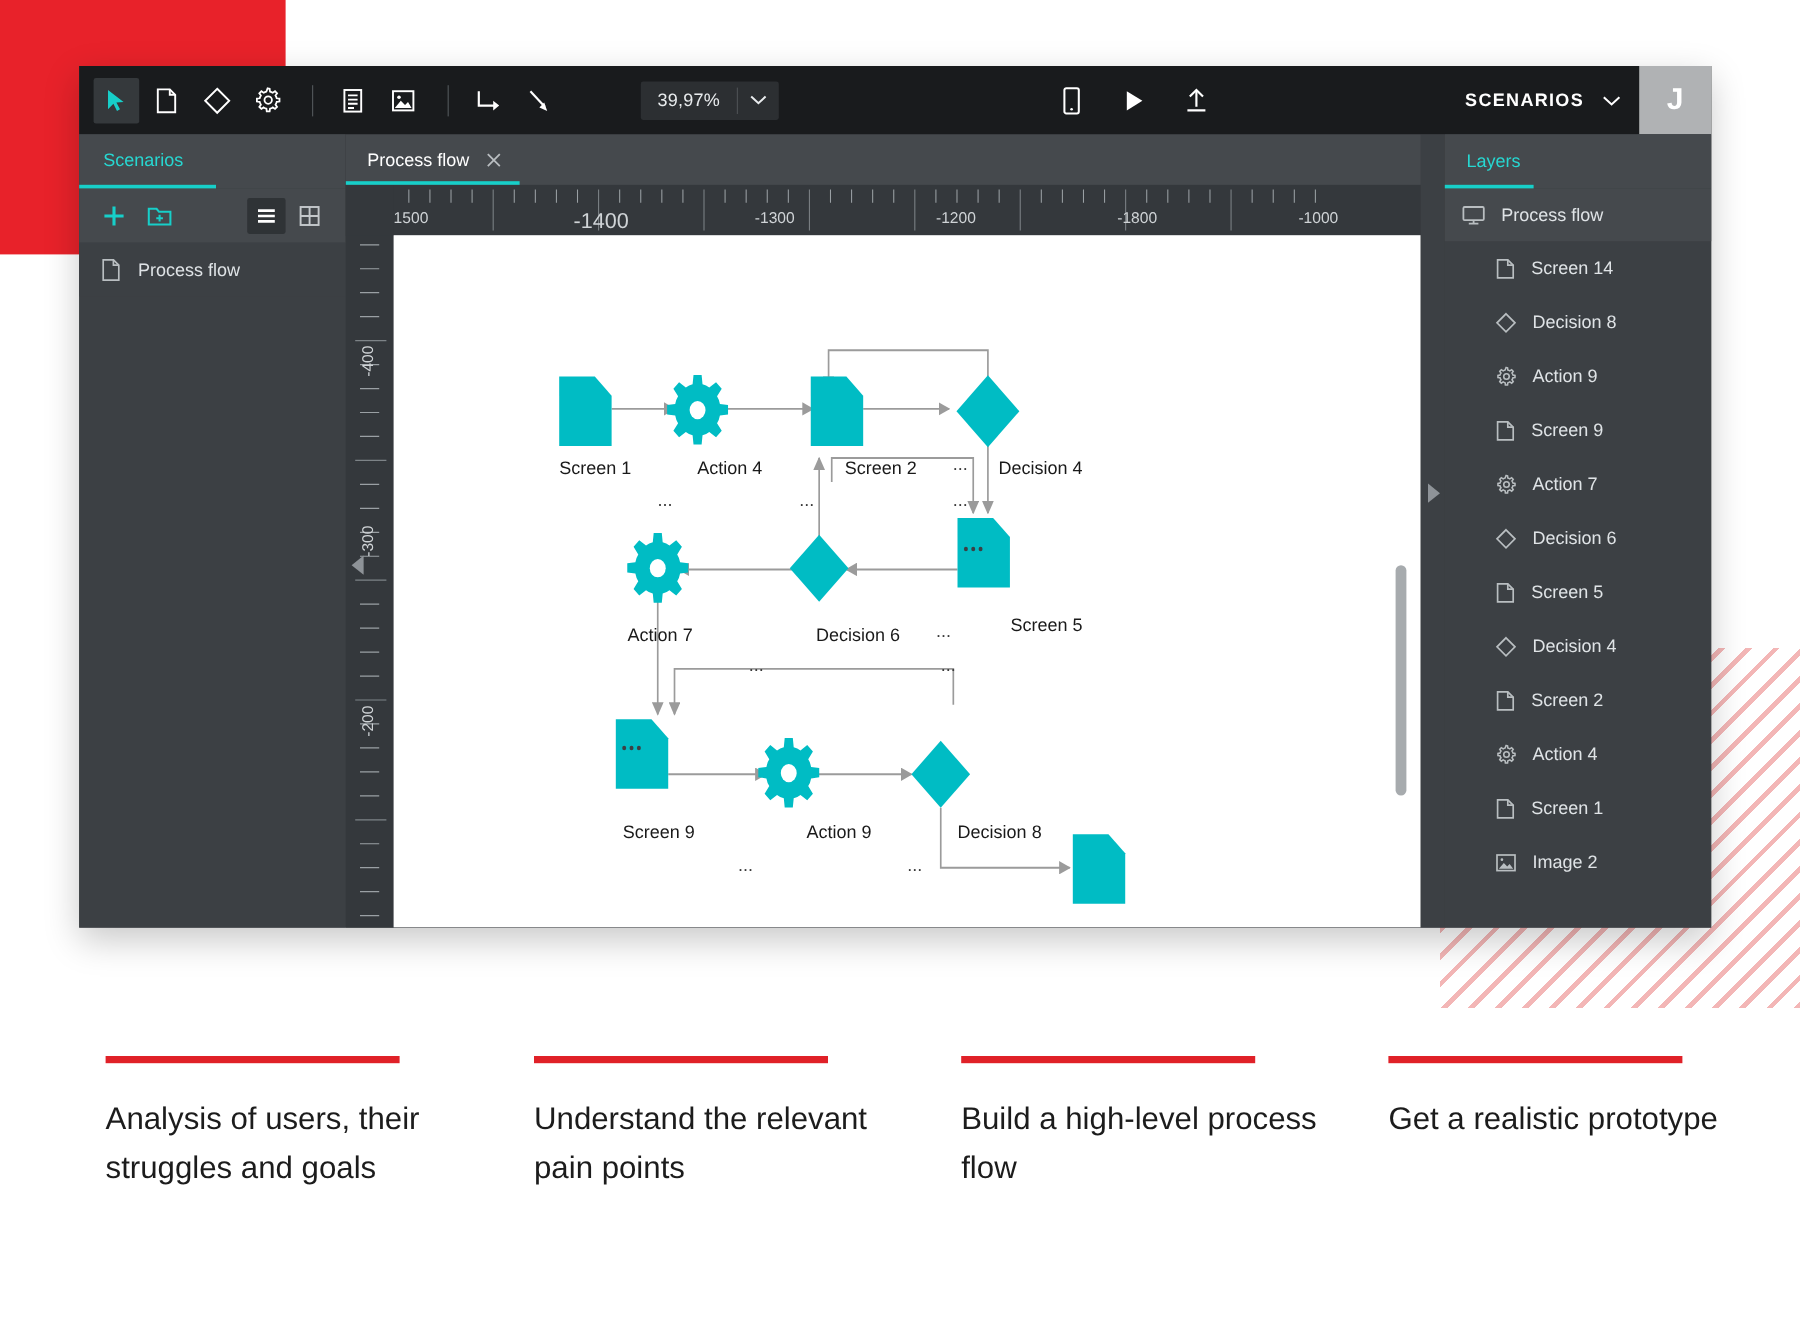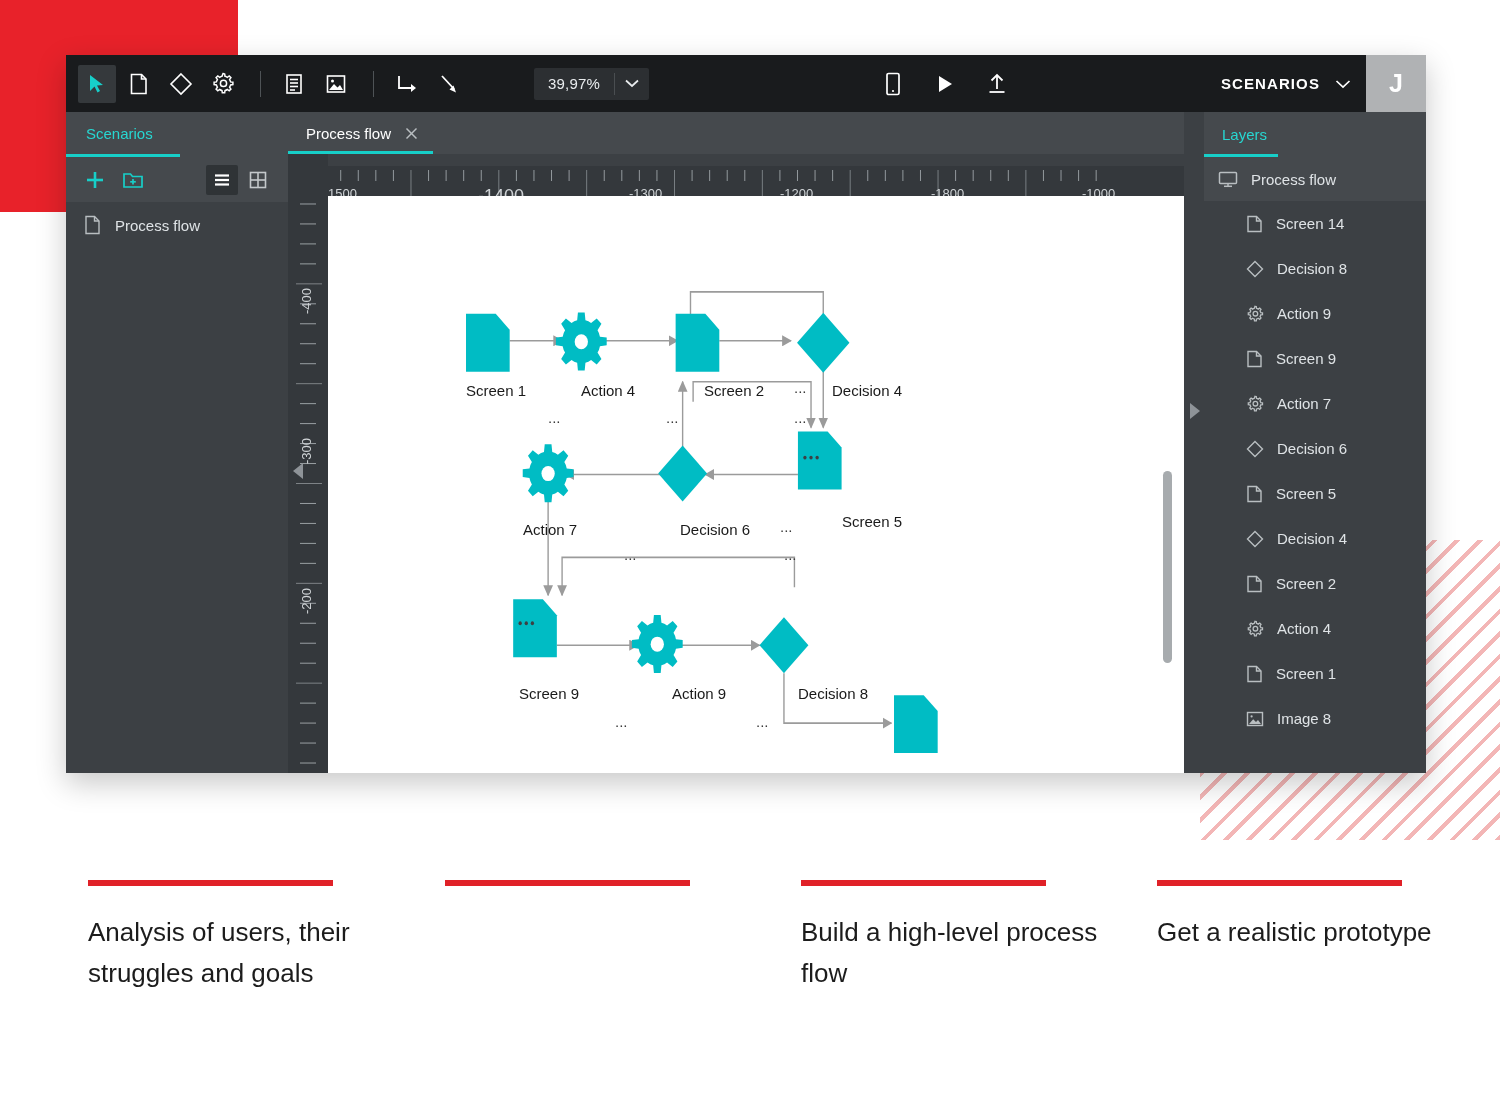--- a/index.html
+++ b/index.html
@@ -339,21 +339,21 @@
             <span style="margin-left:14px;display:flex;">
               <svg width="13" height="13" viewBox="0 0 13 13">
                 <line x1="1.5" y1="1.5" x2="11.5" y2="11.5" stroke="#b9bec1" stroke-width="1.5"></line>
                 <line x1="11.5" y1="1.5" x2="1.5" y2="11.5" stroke="#b9bec1" stroke-width="1.5"></line>
               </svg>
             </span>
             <div style="position:absolute;left:0;bottom:0;width:145px;height:3px;background:#17cfc9;"></div>
           </div>
         </div>
 
-        <div class="ruler-h" style="top:42px;margin-top:12px;">
+        <div class="ruler-h" style="top:42px;">
           <svg width="100%" height="42" viewBox="0 0 1020 42" preserveAspectRatio="none">
             <g stroke="#9aa0a4" stroke-width="1">
               <line x1="40" y1="4" x2="40" y2="15"></line>
                 <line x1="60" y1="4" x2="60" y2="15"></line>
               <line x1="80" y1="4" x2="80" y2="15"></line>
                 <line x1="100" y1="4" x2="100" y2="15"></line>
               <line x1="120" y1="4" x2="120" y2="15"></line>
               <line x1="140" y1="4" x2="140" y2="38" stroke="#7d8387"></line>
               <line x1="160" y1="4" x2="160" y2="15"></line>
                 <line x1="180" y1="4" x2="180" y2="15"></line>
@@ -684,34 +684,35 @@
               <span>Screen 1</span>
             </div>
             <div class="layer-row">
               <span class="l-icon">
                 <svg width="18" height="16" viewBox="0 0 18 16">
                   <rect x="1.5" y="1.5" width="15" height="13" fill="none" stroke="#b9bec1" stroke-width="1.4"></rect>
                   <circle cx="5.6" cy="5.4" r="1.1" fill="#b9bec1"></circle>
                   <path d="M3 13 L7.2 8.2 L10 11 L12 9 L15 13 Z" fill="#b9bec1"></path>
                 </svg>
               </span>
-              <span>Image 8</span>
+              <span>Image 2</span>
             </div>
           </div>
       </div>
     </div>
   </div>
 
   <div class="features">
     <div class="feature" style="left:88px;">
       <div class="bar"></div>
       <div class="txt">Analysis of users, their struggles and goals</div>
     </div>
     <div class="feature" style="left:445px;">
       <div class="bar"></div>
+      <div class="txt">Understand the relevant pain points</div>
     </div>
     <div class="feature" style="left:1157px;">
       <div class="bar"></div>
       <div class="txt">Get a realistic prototype</div>
     </div>
     <div class="feature" style="left:801px;">
       <div class="bar"></div>
       <div class="txt">Build a high-level process flow</div>
     </div>
   </div>

